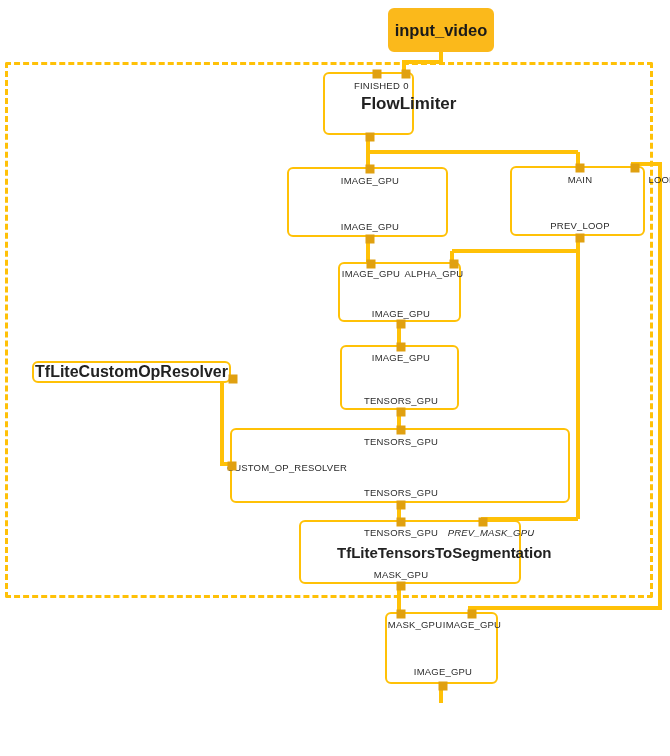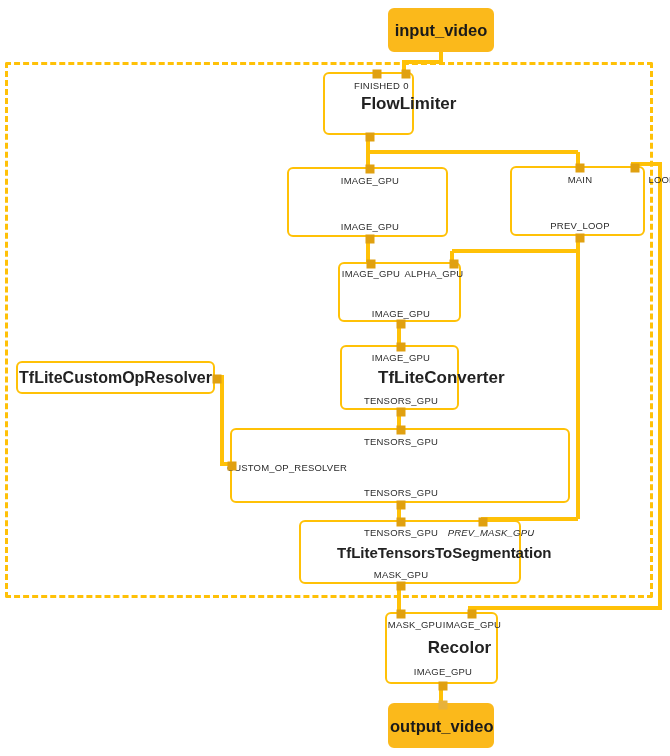--- a/index.html
+++ b/index.html
@@ -103,27 +103,26 @@
 
   <div class="node proc" style="left:338px;top:262px;width:123px;height:60px;">
     <div class="plabel in" style="left:31px;top:4px;">IMAGE_GPU</div>
     <div class="plabel in" style="left:94px;top:4px;">ALPHA_GPU</div>
     <div class="plabel out" style="left:61px;top:44px;">IMAGE_GPU</div>
     <div class="port" style="left:31px;top:0px;"></div>
     <div class="port" style="left:114px;top:0px;"></div>
     <div class="port" style="left:61px;top:60px;"></div>
   </div>
 
-  <div class="node simple" style="left:16px;top:361px;width:199px;height:33px;">
+  <div class="node simple" style="left:32px;top:361px;width:199px;height:22px;">
     <div class="title">TfLiteCustomOpResolver</div>
     <div class="port" style="left:199px;top:16px;"></div>
   </div>
 
   <div class="node proc" style="left:340px;top:345px;width:119px;height:65px;">
-    <div class="title">TfLiteConverter</div>
     <div class="plabel in" style="left:59px;top:5px;">IMAGE_GPU</div>
     <div class="plabel out" style="left:59px;top:48px;">TENSORS_GPU</div>
     <div class="port" style="left:59px;top:0px;"></div>
     <div class="port" style="left:59px;top:65px;"></div>
   </div>
 
   <div class="node proc" style="left:230px;top:428px;width:340px;height:75px;">
     <div class="plabel in" style="left:169px;top:6px;">TENSORS_GPU</div>
     <div class="plabel side" style="left:115px;top:37px;">CUSTOM_OP_RESOLVER</div>
     <div class="plabel out" style="left:169px;top:57px;">TENSORS_GPU</div>
@@ -136,27 +135,22 @@
     <div class="title" style="font-size:15px;">TfLiteTensorsToSegmentation</div>
     <div class="plabel in" style="left:100px;top:5px;">TENSORS_GPU</div>
     <div class="plabel in" style="left:190px;top:5px;font-style:italic;">PREV_MASK_GPU</div>
     <div class="plabel out" style="left:100px;top:47px;">MASK_GPU</div>
     <div class="port" style="left:100px;top:0px;"></div>
     <div class="port" style="left:182px;top:0px;"></div>
     <div class="port" style="left:100px;top:64px;"></div>
   </div>
 
   <div class="node proc" style="left:385px;top:612px;width:113px;height:72px;">
-    <div class="title">Recolor</div>
     <div class="plabel in" style="left:28px;top:5px;">MASK_GPU</div>
     <div class="plabel in" style="left:85px;top:5px;">IMAGE_GPU</div>
     <div class="plabel out" style="left:56px;top:52px;">IMAGE_GPU</div>
     <div class="port" style="left:14px;top:0px;"></div>
     <div class="port" style="left:85px;top:0px;"></div>
     <div class="port" style="left:56px;top:72px;"></div>
   </div>
 
-  <div class="node filled" style="left:388px;top:703px;width:106px;height:45px;">
-    <div class="title">output_video</div>
-    <div class="port" style="left:53px;top:0px;background:#E8B23A;"></div>
-  </div>
 
 </div>
 
 </body></html>

